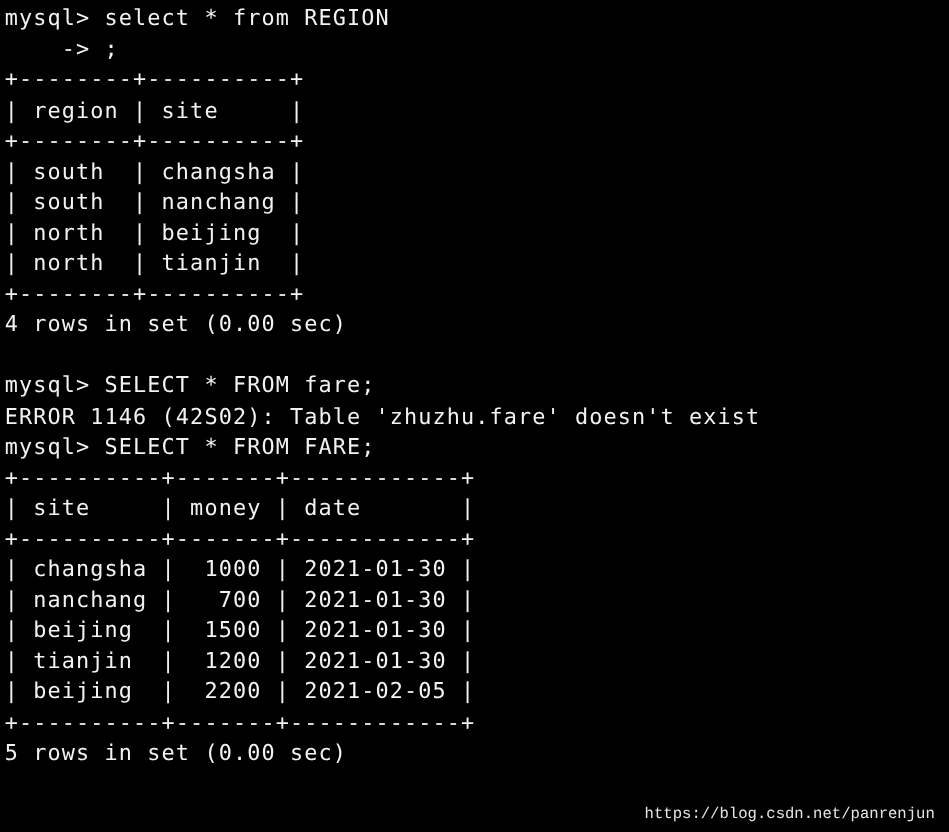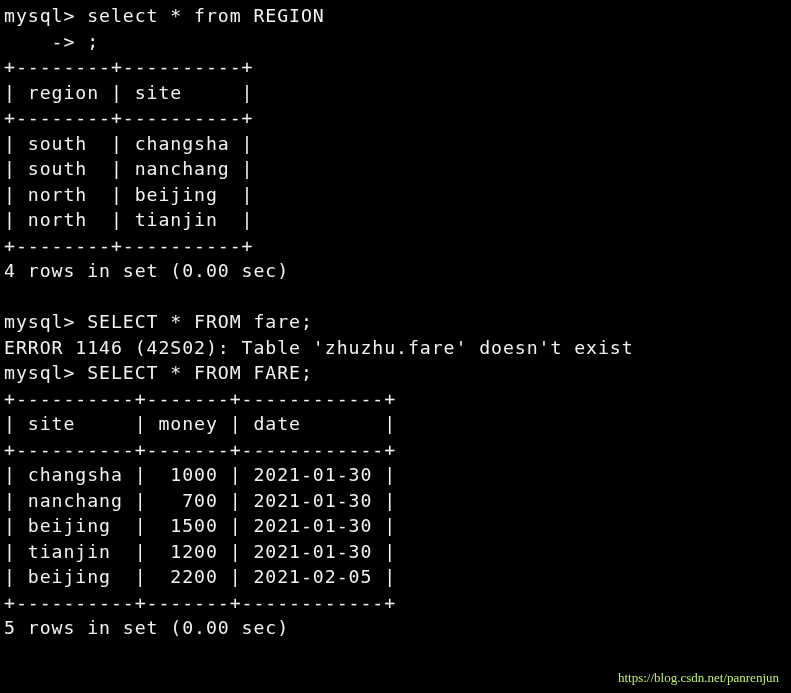--- a/index.html
+++ b/index.html
@@ -26,23 +26,23 @@
     line-height: 25.5px;
     letter-spacing: 0.93px;
     color: #f2f2f2;
     white-space: pre;
     -webkit-font-smoothing: antialiased;
   }
   #watermark {
     position: absolute;
     right: 12px;
     bottom: 7px;
-    font-family: Liberation Serif, serif;
+    font-family: Liberation Mono, monospace;
     font-size: 13px;
-    color: #bef264;
+    color: #e5e5e5;
     white-space: pre;
   }
 </style>
 </head>
 <body>
 
 <div id="terminal">
   <pre id="console-output">mysql&gt; select * from REGION
     -&gt; ;
 +--------+----------+

